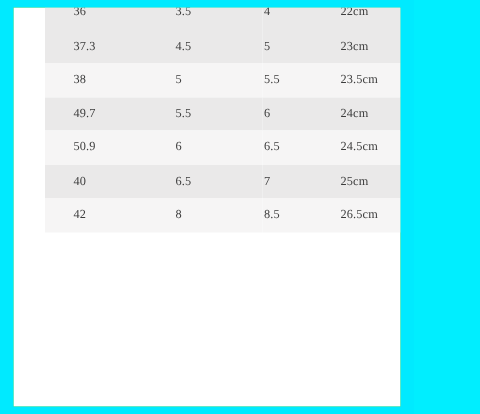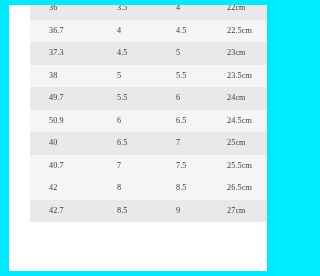--- a/index.html
+++ b/index.html
@@ -91,26 +91,20 @@
 
   <div id="card">
     <table id="size-table">
       <tbody>
           <tr class="row-dark">
             <td class="col-eu">36</td>
             <td class="col-us">3.5</td>
             <td class="col-uk">4</td>
             <td class="col-cm">22cm</td>
           </tr>
-          <tr class="row-light">
-            <td class="col-eu">36.7</td>
-            <td class="col-us">4</td>
-            <td class="col-uk">4.5</td>
-            <td class="col-cm">22.5cm</td>
-          </tr>
           <tr class="row-dark">
             <td class="col-eu">37.3</td>
             <td class="col-us">4.5</td>
             <td class="col-uk">5</td>
             <td class="col-cm">23cm</td>
           </tr>
           <tr class="row-light">
             <td class="col-eu">38</td>
             <td class="col-us">5</td>
             <td class="col-uk">5.5</td>
@@ -128,36 +122,24 @@
             <td class="col-uk">6.5</td>
             <td class="col-cm">24.5cm</td>
           </tr>
           <tr class="row-dark">
             <td class="col-eu">40</td>
             <td class="col-us">6.5</td>
             <td class="col-uk">7</td>
             <td class="col-cm">25cm</td>
           </tr>
           <tr class="row-light">
-            <td class="col-eu">40.7</td>
-            <td class="col-us">7</td>
-            <td class="col-uk">7.5</td>
-            <td class="col-cm">25.5cm</td>
-          </tr>
-          <tr class="row-light">
             <td class="col-eu">42</td>
             <td class="col-us">8</td>
             <td class="col-uk">8.5</td>
             <td class="col-cm">26.5cm</td>
-          </tr>
-          <tr class="row-dark">
-            <td class="col-eu">42.7</td>
-            <td class="col-us">8.5</td>
-            <td class="col-uk">9</td>
-            <td class="col-cm">27cm</td>
           </tr>
         </tbody>
     </table>
   </div>
 
   <div class="band band-top"></div>
   <div class="band band-bottom"></div>
   <div class="band-left"></div>
   <div class="band-right"></div>
 

